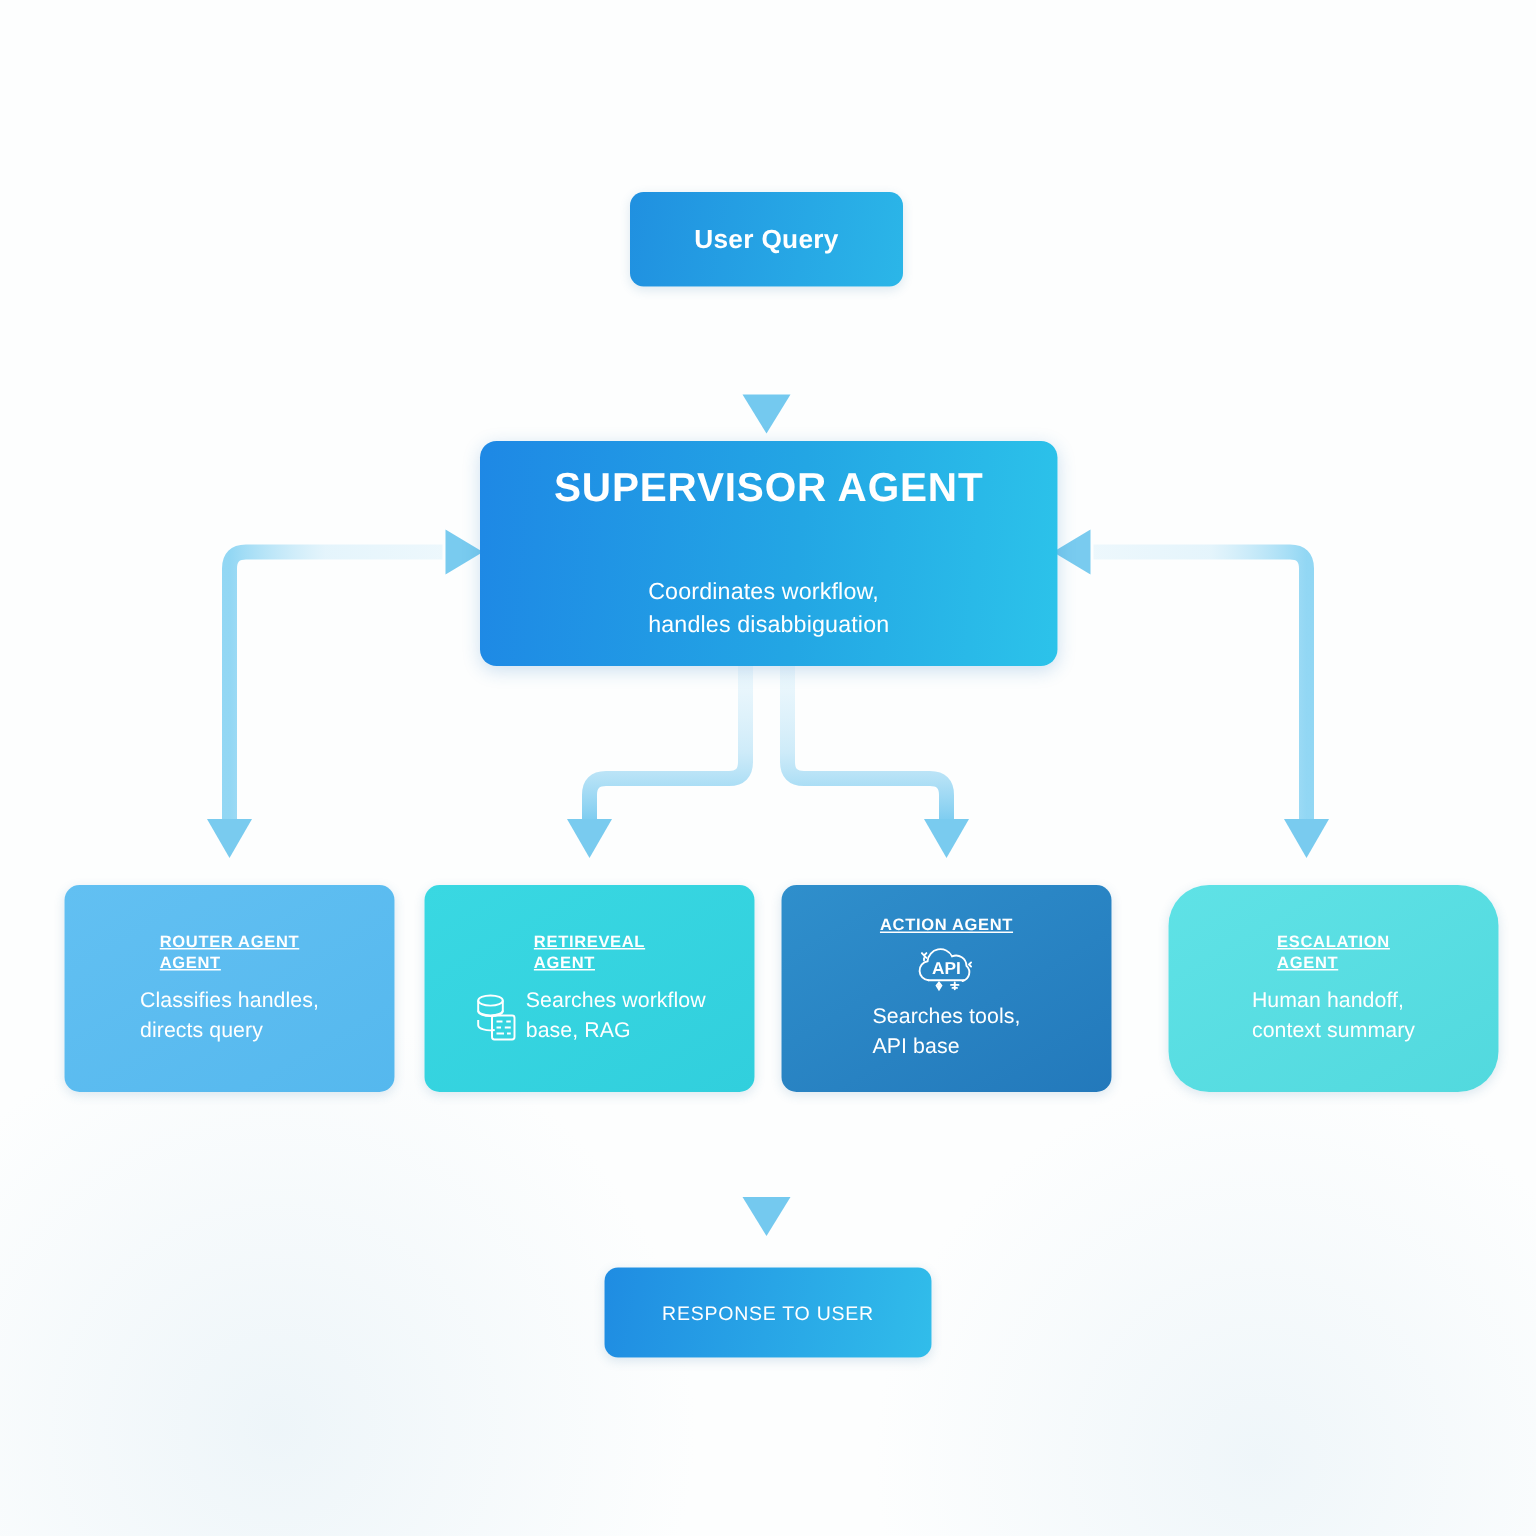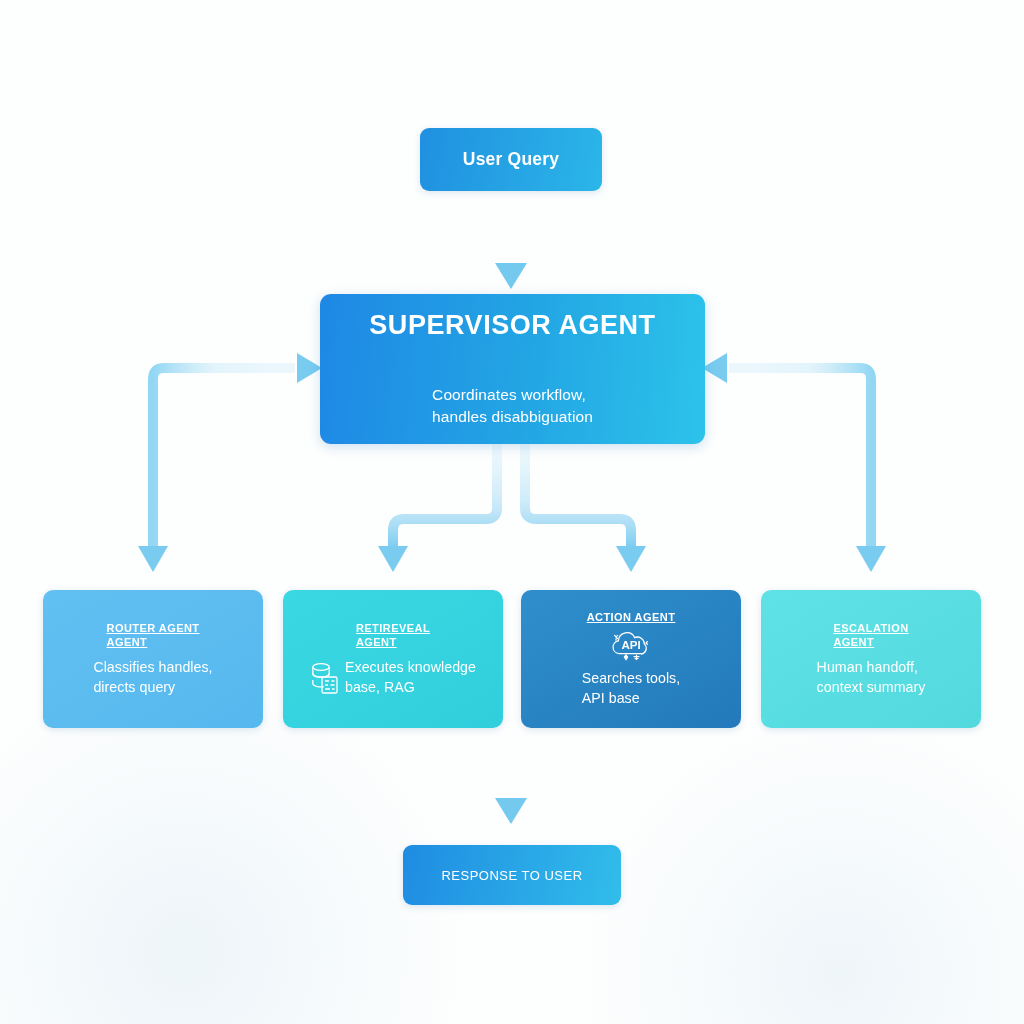--- a/index.html
+++ b/index.html
@@ -110,21 +110,21 @@
   .agent .desc {
     font-size: 14.2px;
     font-weight: 400;
     line-height: 1.35;
     letter-spacing: 0.05px;
   }
 
   #node-router     { left: 43px;  background: linear-gradient(150deg, #62c0f2 0%, #55b8ee 100%); }
   #node-retrieval  { left: 283px; background: linear-gradient(150deg, #39d8e2 0%, #31cfdd 100%); }
   #node-action     { left: 521px; background: linear-gradient(150deg, #2f8fcc 0%, #2379bb 100%); }
-  #node-escalation { left: 761px; background: linear-gradient(150deg, #5fe2e6 0%, #52d9de 100%); }
+  #node-escalation { left: 779px; background: linear-gradient(150deg, #5fe2e6 0%, #52d9de 100%); border-radius: 27px; }
 
   #node-action .title { margin-bottom: 2px; }
   #node-action .apiicon { margin: 0 0 3px 0; }
   #node-action .descwrap { flex-direction: column; gap: 0; }
 
   
   #node-response {
     left: 403px; top: 845px;
     width: 218px; height: 60px;
     background: linear-gradient(100deg, #1f8ce2 0%, #31bdea 100%);
@@ -241,21 +241,21 @@
         <svg class="icon-svg" width="30" height="34" viewBox="0 0 30 34" fill="none" stroke="#ffffff" stroke-width="1.3">
           <ellipse cx="11" cy="6" rx="8.2" ry="3.4"></ellipse>
           <path d="M2.8 6 V13 a8.2 3.4 0 0 0 16.4 0 V6"></path>
           <path d="M2.8 12.6 a8.2 3.4 0 0 0 16.4 0"></path>
           <path d="M2.8 19 V22.5 a8.2 3.4 0 0 0 11 3.2"></path>
           <rect x="12" y="16" width="15" height="16" rx="1.6"></rect>
           <path d="M15 20 h4 M21.5 20 h3 M15 24 h3 M20.5 24 h4 M15 28 h5 M22 28 h2.5"></path>
         </svg>
       </span>
       <div class="desc">
-        <div>Executes knowledge</div>
+        <div>Searches workflow</div>
         <div>base, RAG</div>
       </div>
     </div>
   </div>
 
   <div class="node agent" id="node-action">
     <div class="title">ACTION AGENT</div>
     <div class="apiicon">
       <svg class="icon-svg" width="58" height="40" viewBox="0 0 58 40" fill="none" stroke="#ffffff" stroke-width="1.25" stroke-linecap="round">
         <path d="M17 27.5 a6.4 6.4 0 0 1 -0.6 -12.7 a8.6 8.6 0 0 1 16.3 -3.2 a6.9 6.9 0 0 1 9.6 6.3 a5.9 5.9 0 0 1 -2.6 10.1"></path>

